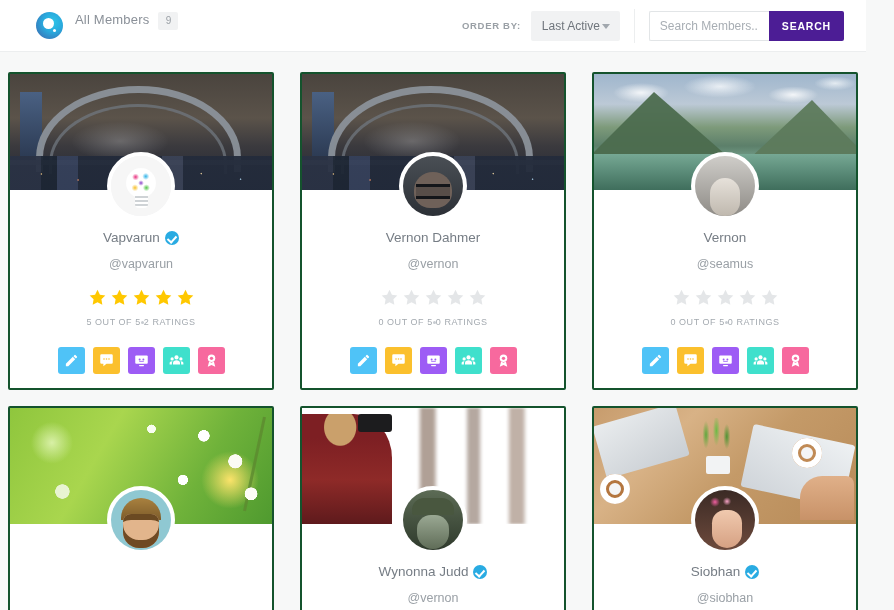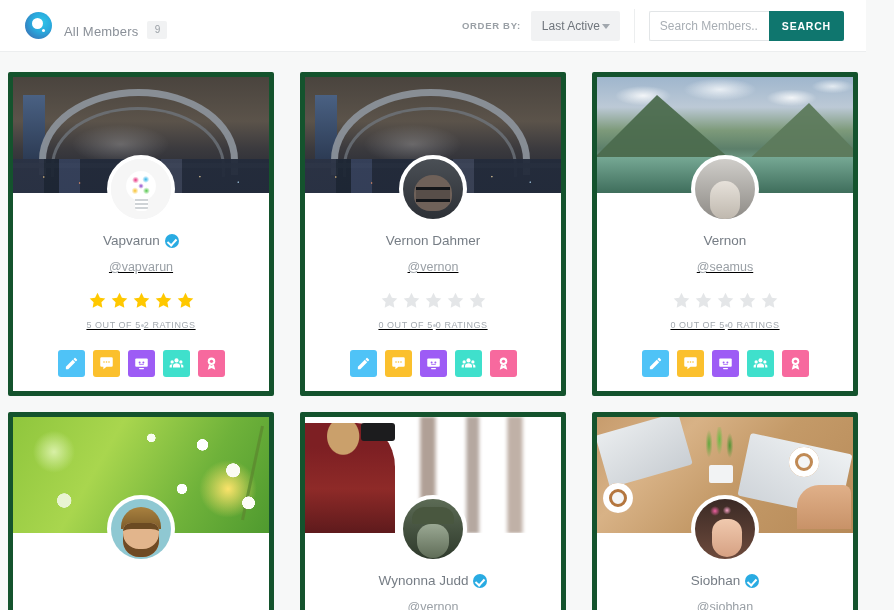--- a/index.html
+++ b/index.html
@@ -12,21 +12,21 @@
   .page { width: 894px; height: 610px; position: relative; }
 
   
   .dir-header {
     position: absolute; left: 0; top: 0;
     width: 866px; height: 52px;
     background: #ffffff;
     border-bottom: 1px solid #eceeef;
     display: flex; align-items: center;
   }
-  .dir-left { display: flex; align-items: flex-end; padding-left: 17px; margin-left: 8px; }
+  .dir-left { display: flex; align-items: flex-start; padding-left: 36px; }
   .bp-logo {
     width: 27px; height: 27px; border-radius: 50%;
     background: radial-gradient(circle at 62% 38%, #2ec5e8 0%, #29a9dd 42%, #3f5fa8 100%);
     position: relative; flex: 0 0 auto;
   }
   .bp-logo::after {
     content: ""; position: absolute; left: 7px; top: 6px;
     width: 11px; height: 11px; border-radius: 50%;
     background: #ffffff;
     box-shadow: 6px 7px 0 -4px #ffffff;
@@ -72,40 +72,39 @@
     width: 120px; height: 30px;
     border: 1px solid #e2e5e7; border-right: none;
     border-radius: 2px 0 0 2px;
     background: #fff; font-size: 12px; color: #6f757c;
     padding: 0 10px; outline: none;
     font-family: "Liberation Sans", sans-serif;
   }
   .search-input::placeholder { color: #a8aeb4; }
   .search-button {
     height: 30px; padding: 0 13px; border: none;
-    background: #0f766e; color: #ffffff;
+    background: #4c1d95; color: #ffffff;
     font-size: 10.5px; letter-spacing: .8px; font-weight: bold;
     border-radius: 0 2px 2px 0; cursor: pointer;
     font-family: "Liberation Sans", sans-serif;
   }
 
   
   .grid {
     position: absolute; left: 8px; top: 72px;
     width: 858px;
     display: flex; flex-wrap: wrap;
     gap: 16px 26px;
   }
   .member-card {
     width: 266px; background: #ffffff;
-    border: 5px solid #14532d;
+    border: 2px solid #14532d;
     border-radius: 2px;
     position: relative;
     padding-bottom: 14px;
-    text-decoration: underline;
   }
 
   
   .cover { height: 116px; width: 100%; position: relative; overflow: hidden; }
 
   .cover-bridge {
     background:
       radial-gradient(ellipse 70px 28px at 42% 58%, rgba(255,255,255,.22), rgba(255,255,255,0) 70%),
       linear-gradient(180deg, #4a443e 0%, #5b534a 38%, #3b3a3e 62%, #1d2330 100%);
   }

